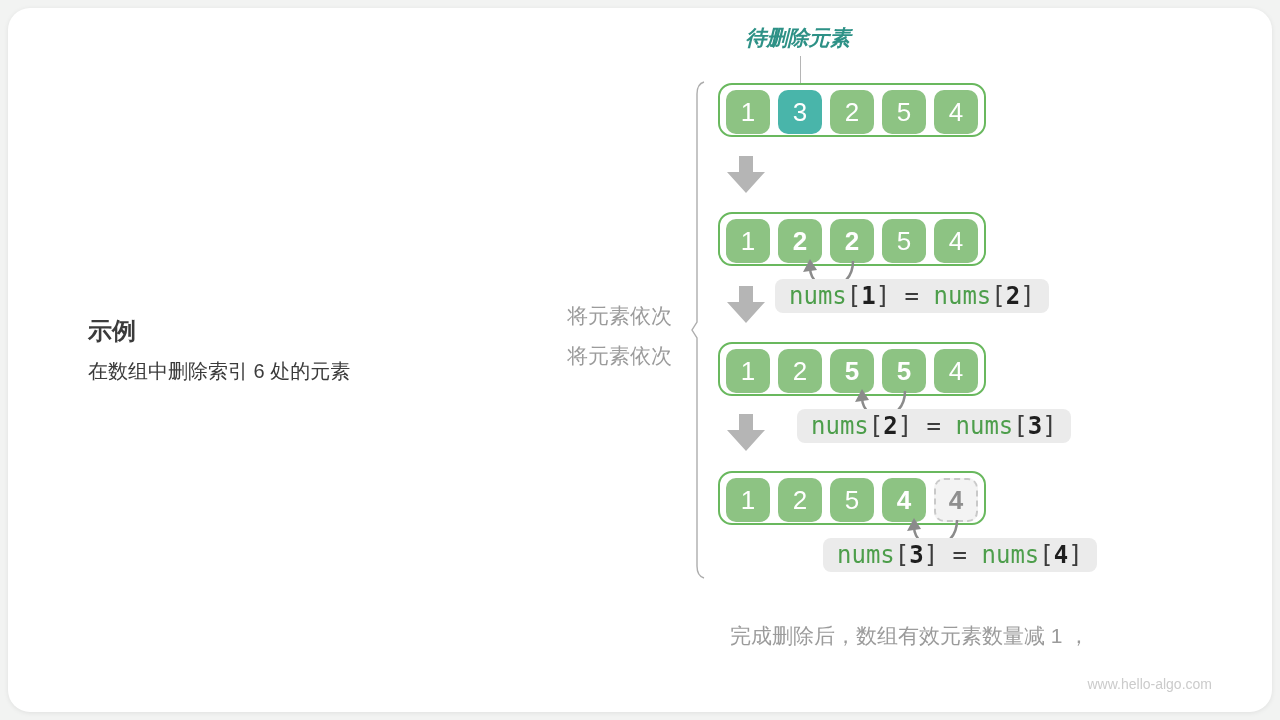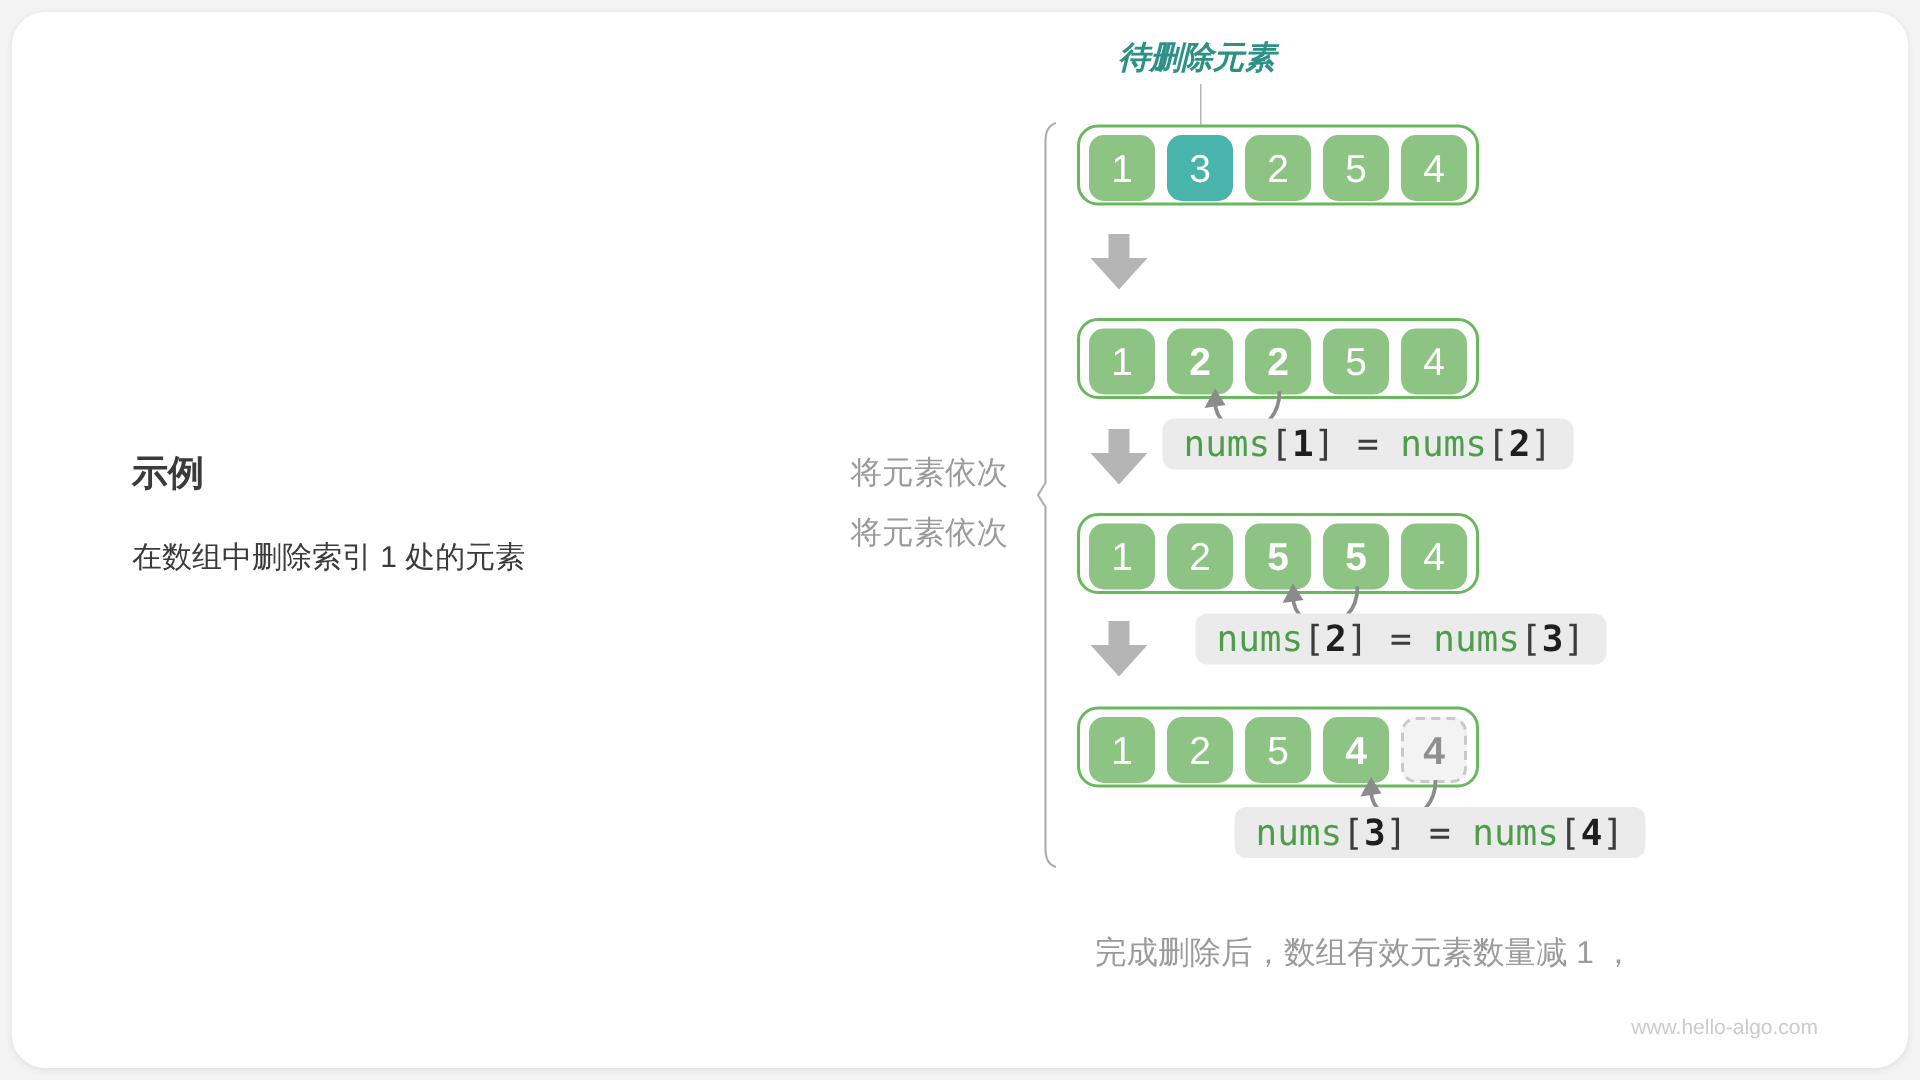--- a/index.html
+++ b/index.html
@@ -45,21 +45,21 @@
   .tok-ix{color:#1f1f1f;font-weight:bold;}
 
   .curve{width:72px;height:40px;overflow:visible;}
   .curve path{stroke:var(--curve-gray);stroke-width:2.5;fill:none;}
   .curve polygon{fill:var(--curve-gray);}
   .cv-1{left:795px;top:258px;} .cv-2{left:847px;top:388px;} .cv-3{left:899px;top:517px;}
 
   .bracket{left:688px;top:80px;width:24px;height:500px;}
   .bracket path{stroke:#adadad;stroke-width:1.4;fill:none;}
 
-  .example-heading{left:88px;top:299px;font-size:24px;font-weight:bold;color:var(--dark-text);}
+  .example-heading{left:88px;top:315px;font-size:24px;font-weight:bold;color:var(--dark-text);}
   .example-desc{left:88px;top:358px;font-size:20px;color:var(--dark-text);}
   .shift-note{left:488px;top:296px;width:184px;text-align:right;
     font-size:21px;line-height:40px;color:var(--gray-text);}
   .footer-note{left:730px;top:615px;font-size:21px;line-height:41px;color:var(--gray-text);}
   .watermark{left:1000px;top:676px;width:212px;text-align:right;
     font-family:Liberation Sans, sans-serif;font-size:14px;color:var(--watermark);}
 </style>
 </head>
 <body>
 
@@ -123,21 +123,21 @@
   <svg class="abs curve cv-3" viewBox="0 0 72 40">
       <path d="M58,3 C58,36 16,36 15,10"></path>
       <polygon points="15,1 8,14 22,12"></polygon>
     </svg>
 
   <div class="abs code-label cl-1"><span class="tok-fn">nums</span><span class="tok-pn">[</span><span class="tok-ix">1</span><span class="tok-pn">]</span><span class="tok-op"> = </span><span class="tok-fn">nums</span><span class="tok-pn">[</span><span class="tok-ix">2</span><span class="tok-pn">]</span></div>
   <div class="abs code-label cl-2"><span class="tok-fn">nums</span><span class="tok-pn">[</span><span class="tok-ix">2</span><span class="tok-pn">]</span><span class="tok-op"> = </span><span class="tok-fn">nums</span><span class="tok-pn">[</span><span class="tok-ix">3</span><span class="tok-pn">]</span></div>
   <div class="abs code-label cl-3"><span class="tok-fn">nums</span><span class="tok-pn">[</span><span class="tok-ix">3</span><span class="tok-pn">]</span><span class="tok-op"> = </span><span class="tok-fn">nums</span><span class="tok-pn">[</span><span class="tok-ix">4</span><span class="tok-pn">]</span></div>
 
   <div class="abs example-heading">示例</div>
-  <div class="abs example-desc">在数组中删除索引 1 处的元素</div>
+  <div class="abs example-desc">在数组中删除索引 6 处的元素</div>
 
   <div class="abs shift-note">
     <div>将元素依次</div>
     <div>将元素依次</div>
   </div>
 
   <div class="abs footer-note">
     <div>完成删除后，数组有效元素数量减 1 ，</div>
   </div>
 

